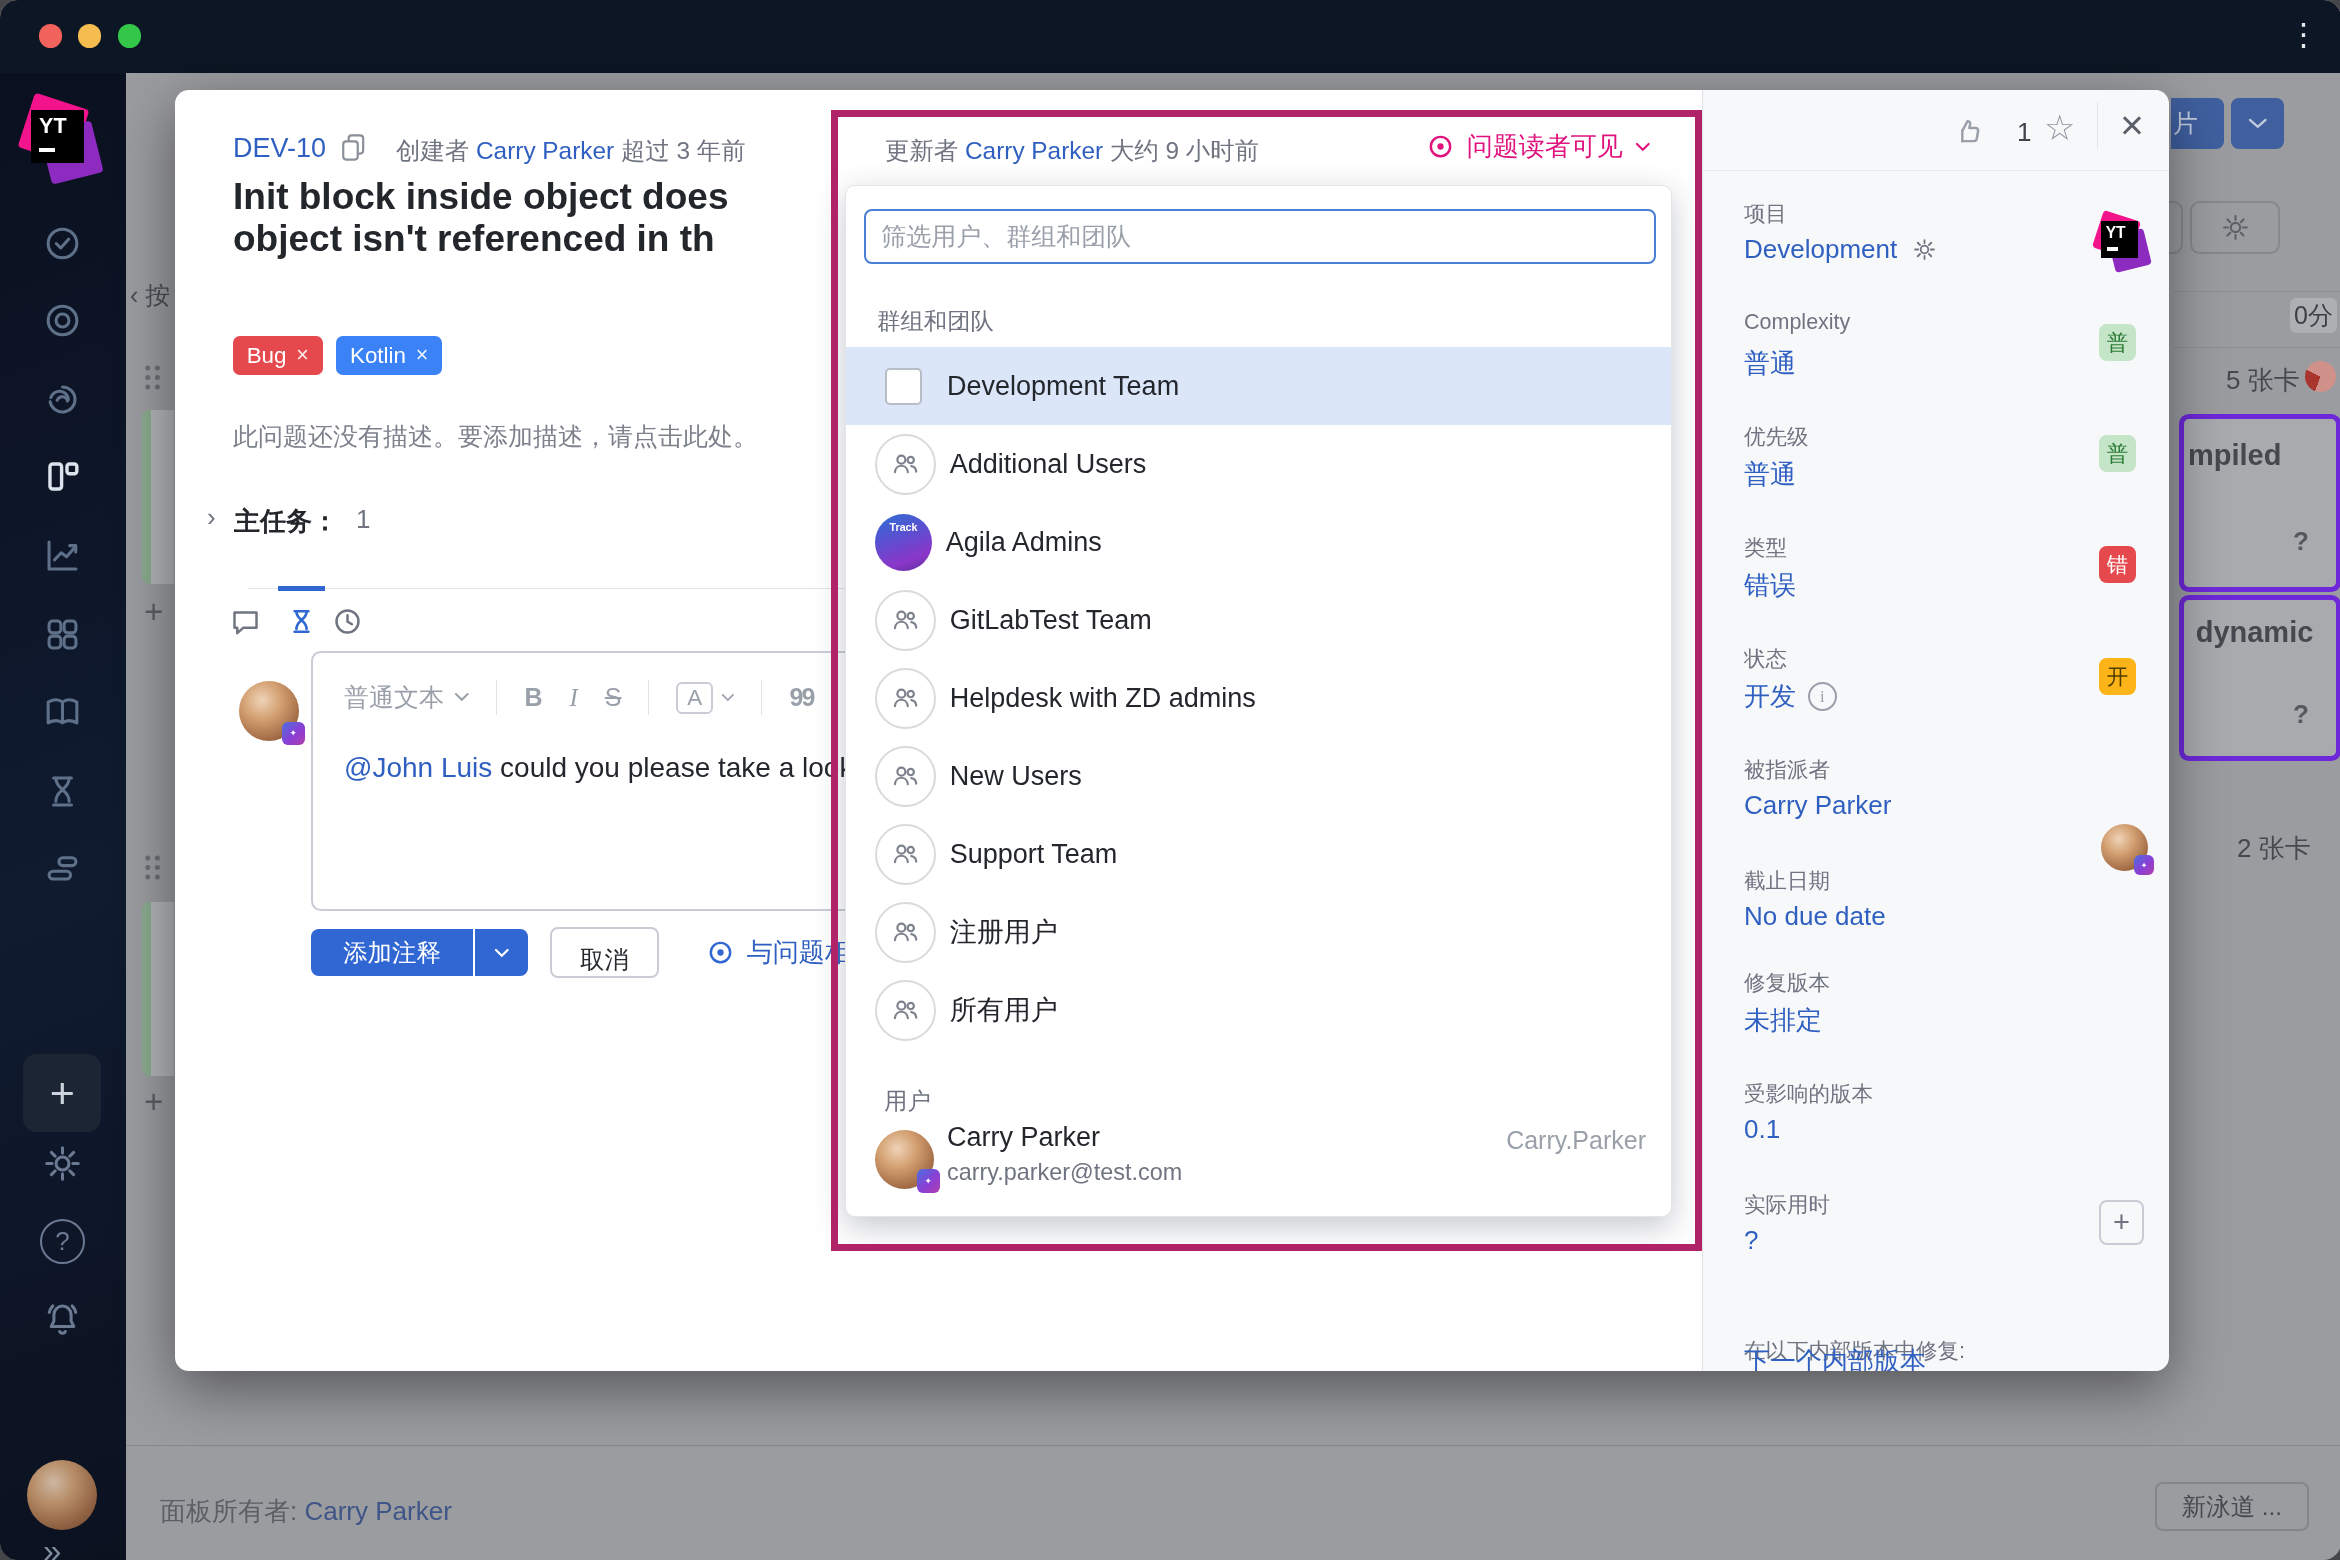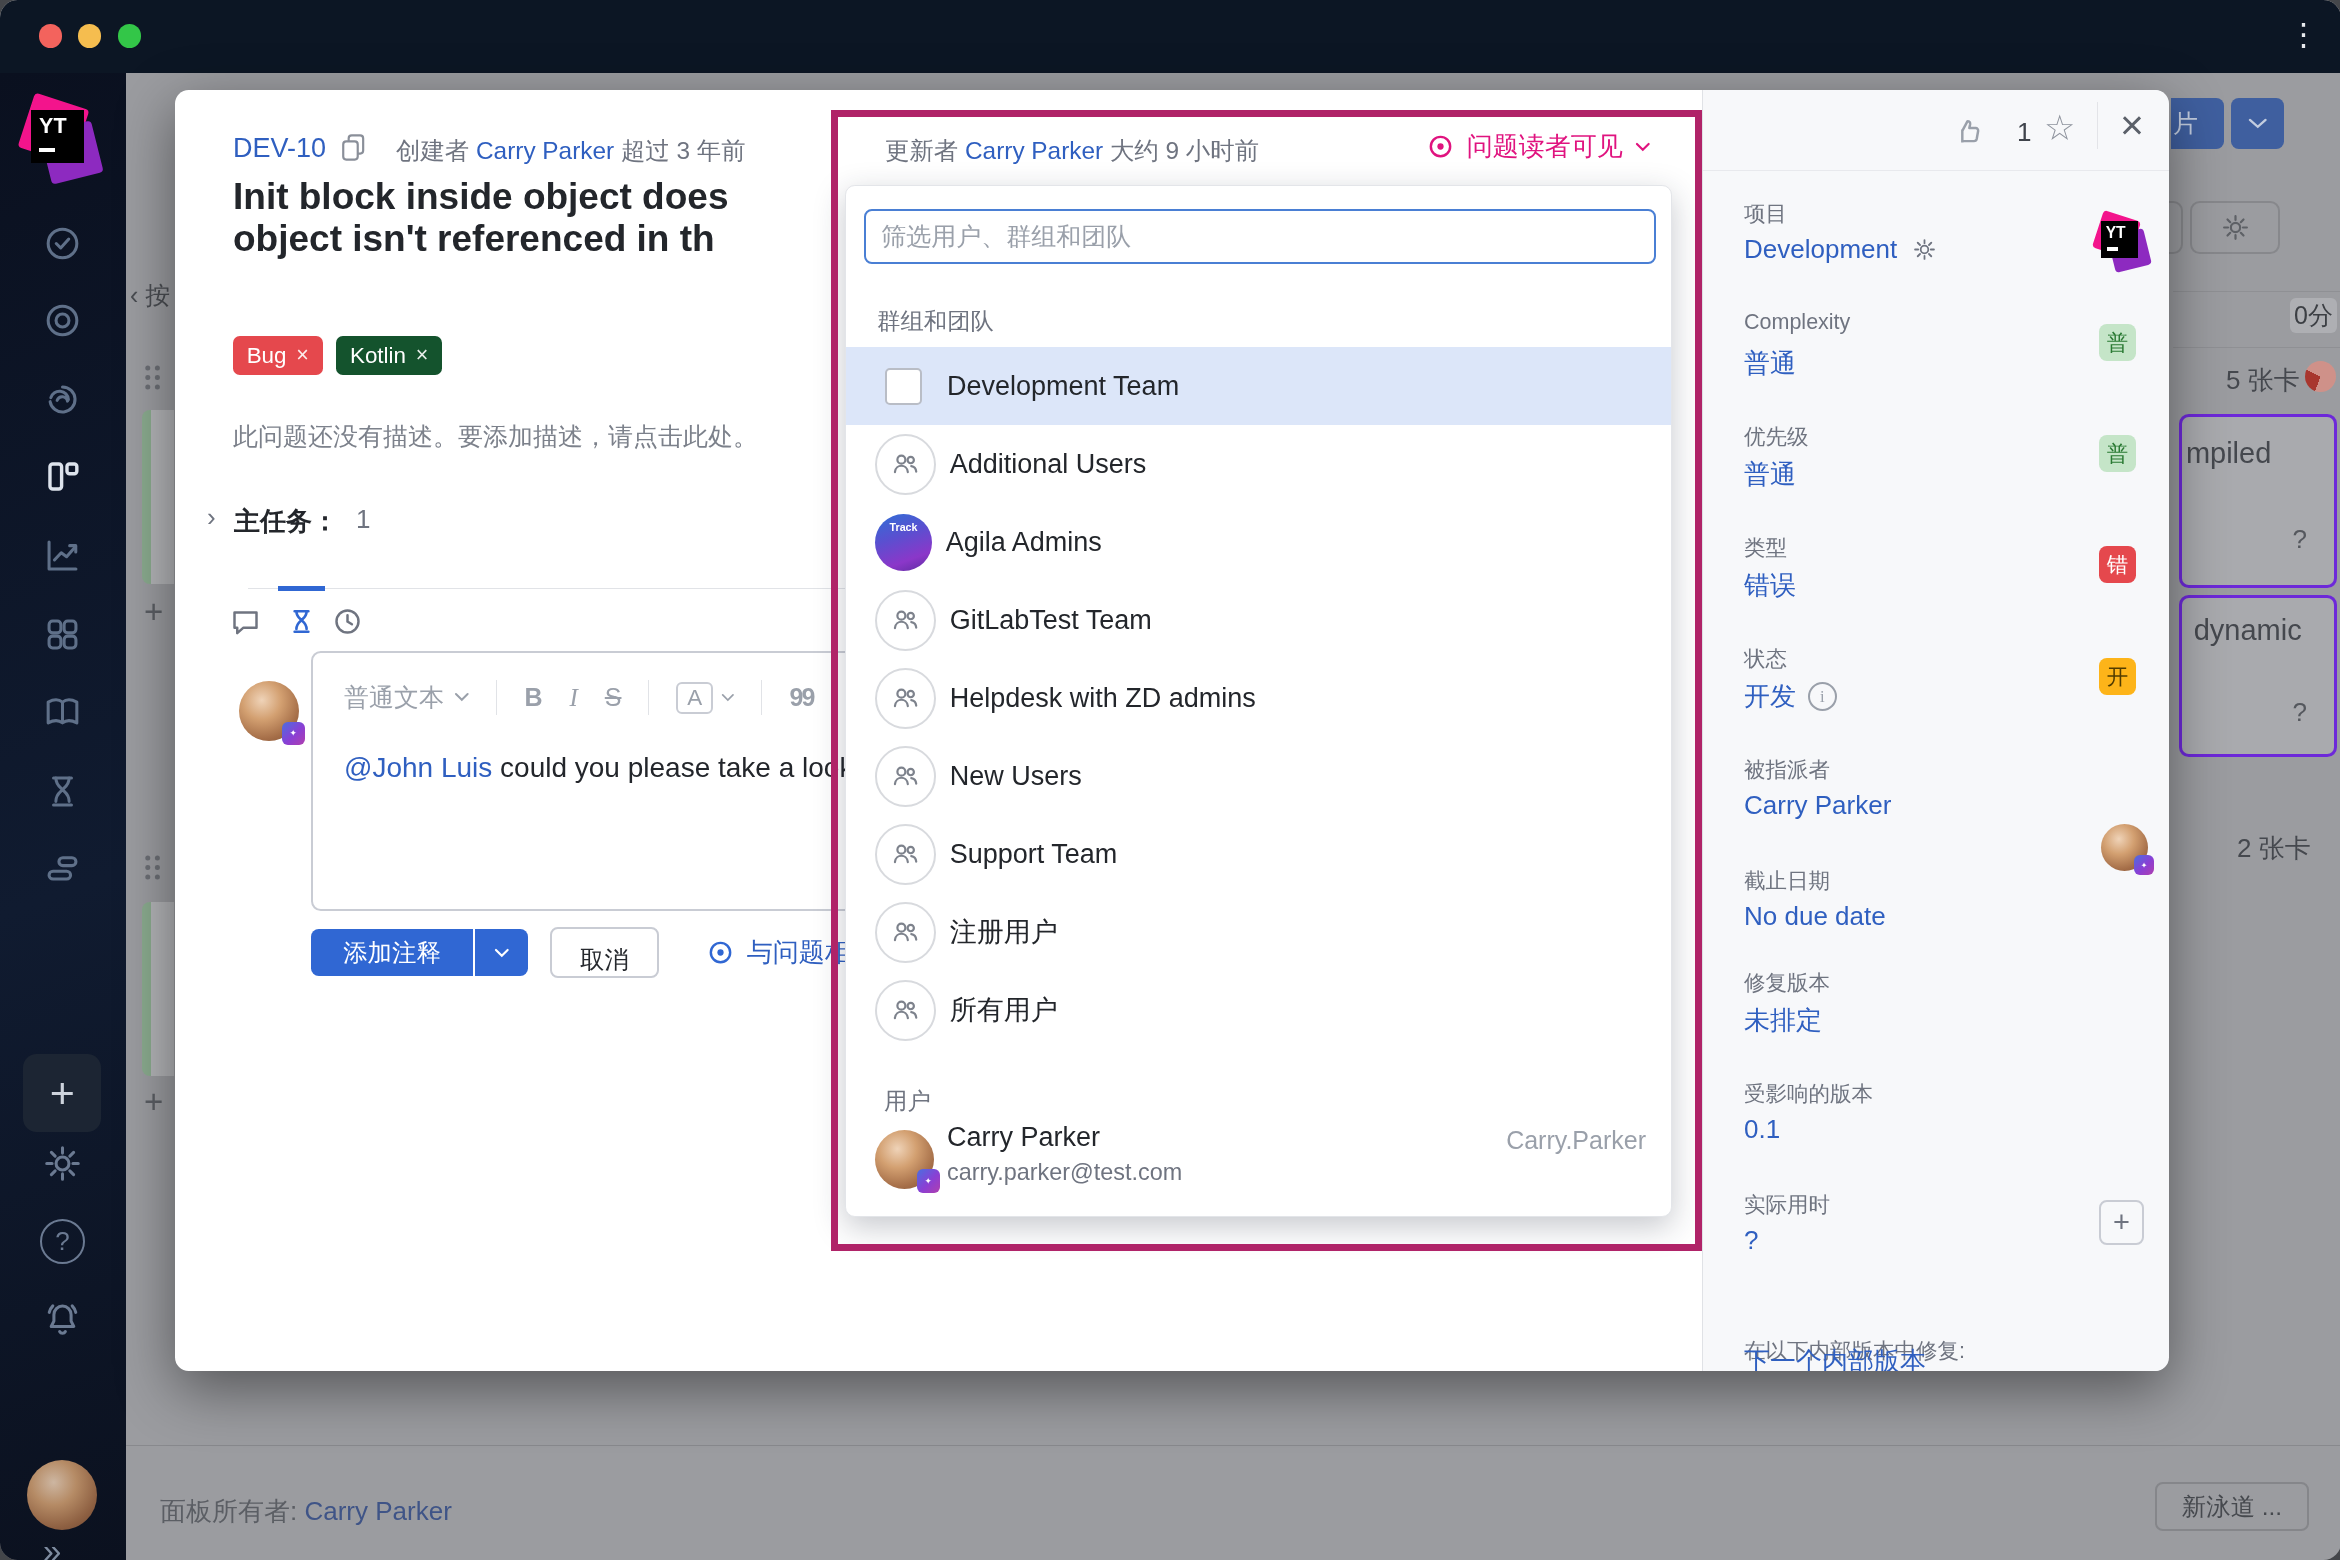--- a/index.html
+++ b/index.html
@@ -8,21 +8,21 @@
   .abs{position:absolute;}
   
   .titlebar{left:0;top:0;width:2341px;height:73px;background:#0c1624;border-radius:17.6px 17.6px 0 0;}
   .tl{width:23.4px;height:23.4px;border-radius:50%;top:24.4px;}
   
   .sidebar{left:0;top:73px;width:126px;height:1487px;background:linear-gradient(160deg,#0a101f 0%,#101b30 55%,#0b111f 100%);}
   .side-ic{left:33px;width:59px;height:59px;display:flex;align-items:center;justify-content:center;}
   .side-ic svg{width:43px;height:43px;}
   
   .dimtext{color:#45484e;}
-  .board-card{background:#a9aaae;border:3px solid #6d28d9;border-radius:9.8px;}
+  .board-card{background:#a9aaae;border:5px solid #6d28d9;border-radius:9.8px;font-weight:bold;}
   .chip{background:#aeafb3;border-radius:5.9px;color:#3c3f44;font-size:25px;line-height:35px;text-align:center;}
   .hline{background:#8f9094;height:1px;}
   
   .modal{left:175px;top:90px;width:1993px;height:1281px;background:#ffffff;border-radius:13.7px;
          box-shadow:0 17.6px 59px rgba(0,0,0,.45);}
   .blue{color:#2f5fc0;}
   .gray{color:#6f7480;}
   .issue-title{font-size:37px;font-weight:700;color:#23262b;white-space:nowrap;overflow:hidden;width:603px;}
   .tag{height:39px;border-radius:6.8px;color:#fff;font-size:22.4px;display:inline-flex;align-items:center;gap:9.8px;padding:0 13.7px;}
   .tag .x{font-size:21.5px;opacity:.9;}
@@ -259,21 +259,21 @@
     <div class="abs" style="left:58px;top:86px;">
       <div class="issue-title">Init block inside object does</div>
       <div class="issue-title">object isn't referenced in th</div>
     </div>
 
     <div class="abs" style="left:58px;top:246px;display:flex;gap:13.7px;">
       <div class="tag" style="background:#e5484d;">
         <span>Bug</span>
         <span class="x">×</span>
       </div>
-      <div class="tag" style="background:#14532d;">
+      <div class="tag" style="background:#3b82f6;">
         <span>Kotlin</span>
         <span class="x">×</span>
       </div>
     </div>
 
     <div class="abs" style="left:58px;top:330px;font-size:25px;color:#7c818b;">此问题还没有描述。要添加描述，请点击此处。</div>
 
     <div class="abs" style="left:32px;top:412px;font-size:26px;color:#6f7480;"><span>›</span></div>
     <div class="abs" style="left:59px;top:414px;font-size:26px;font-weight:700;color:#23262b;">主任务：</div>
     <div class="abs" style="left:181px;top:414px;font-size:26px;color:#6f7480;">1</div>

